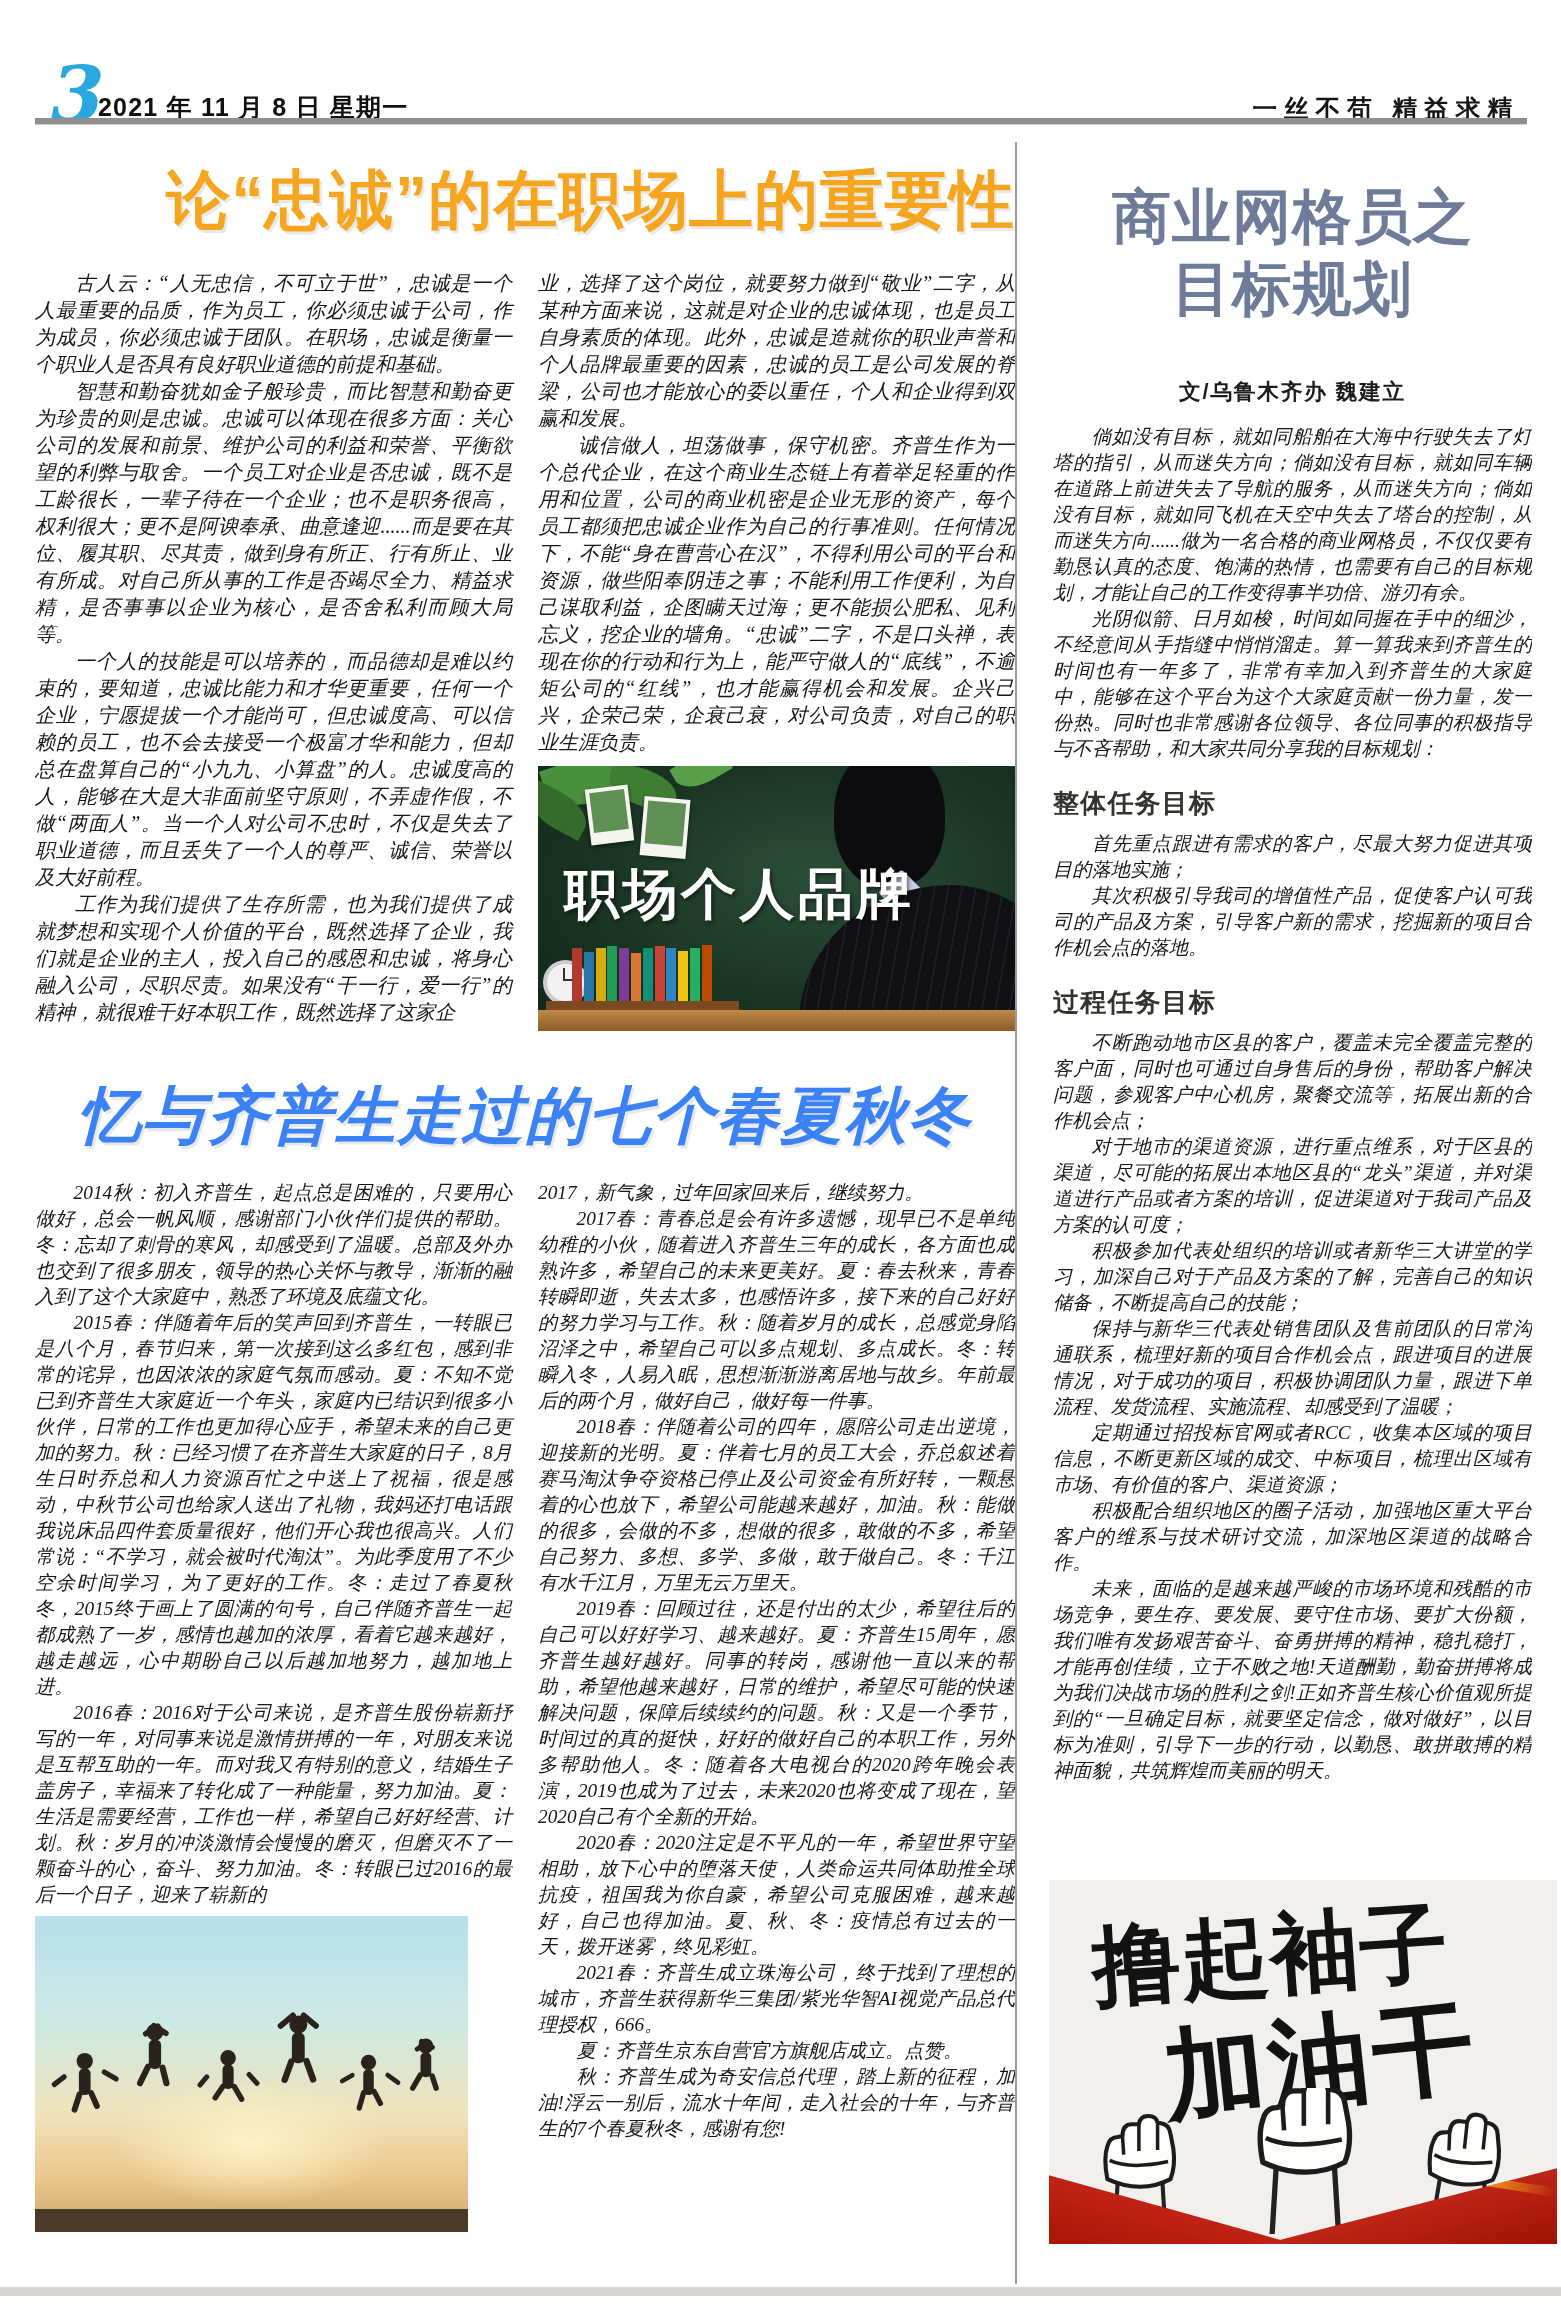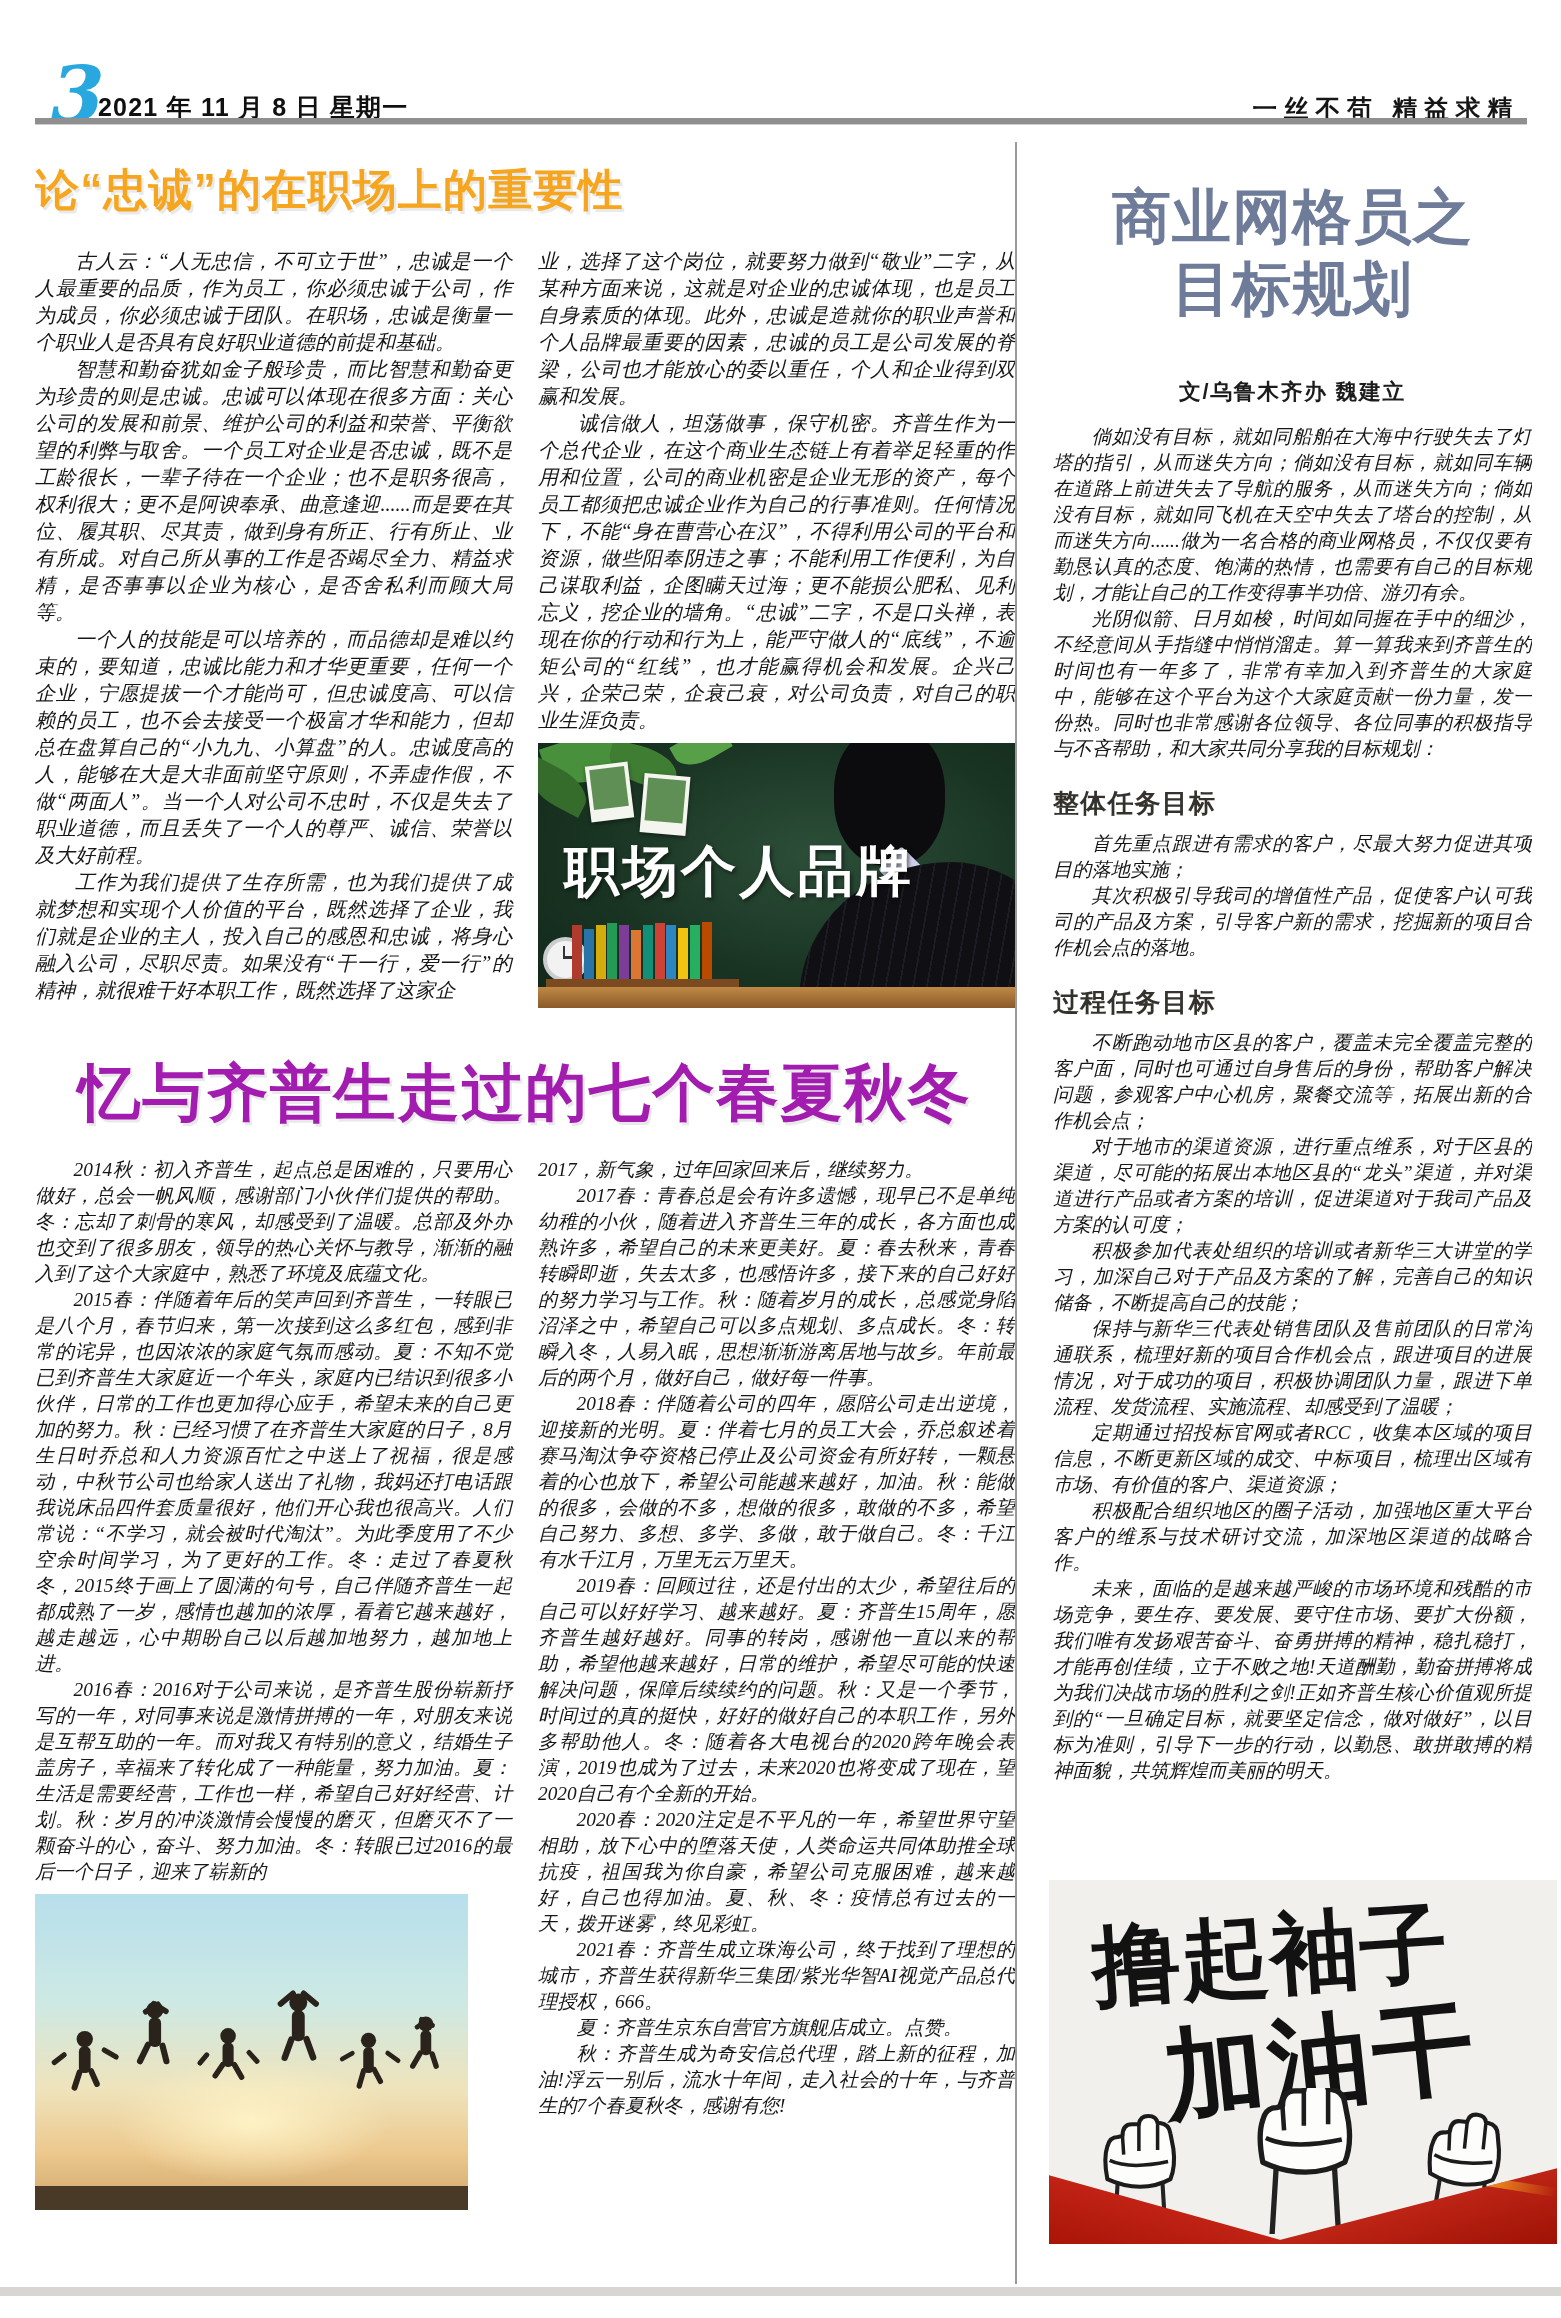--- a/index.html
+++ b/index.html
@@ -26,22 +26,22 @@
 
   
   .para{font-size:20px;line-height:27px;text-align:justify;text-indent:2em;margin:0;font-style:italic;}
   .zone-right .para{font-size:19.3px;line-height:26px;}
   .a3cols .para{font-size:19.3px;line-height:26px;}
   .noindent{text-indent:0;}
   .cols{display:flex;gap:26px;}
   .col{flex:1;min-width:0;}
 
   
-  .a1-title{margin:24.6px 0 34px;text-align:left;font-family:"Liberation Sans",sans-serif;
-          font-weight:900;font-size:44px;line-height:1.12;color:#f6a51f;letter-spacing:1.2px;
+  .a1-title{margin:24.6px 0 34px;text-align:right;font-family:"Liberation Sans",sans-serif;
+          font-weight:900;font-size:64px;line-height:1.12;color:#f6a51f;letter-spacing:1.2px;
           text-shadow:2.3px 2.9px 0 rgba(40,40,40,0.10);}
 
   
   .chalkboard{position:relative;margin-top:9.4px;height:265px;overflow:hidden;
           background:radial-gradient(ellipse at 58% 42%, #2c4f39 0%, #1a3423 55%, #10271a 100%);}
   .cb-title{position:absolute;left:26px;top:92px;font-family:"Liberation Sans",sans-serif;
           font-weight:900;font-size:55px;color:#ffffff;letter-spacing:3.5px;
           text-shadow:1.8px 2.3px 4.7px rgba(0,0,0,0.55);}
   .cb-man{position:absolute;right:-17.6px;top:0;width:252px;height:100%;}
   .cb-head{position:absolute;right:88px;top:-17.6px;width:111px;height:140px;border-radius:46%;
@@ -71,22 +71,22 @@
   .book:nth-child(11){background:#27ae60;} .book:nth-child(12){background:#ba4a00;height:57px;}
   .cb-clock{position:absolute;left:4.7px;bottom:26px;width:37px;height:37px;border-radius:50%;
           background:#f2f2f2;border:4.1px solid #caccce;}
   .cb-clock:before{content:"";position:absolute;left:16.4px;top:4.7px;width:2.3px;height:13px;background:#333;}
   .cb-clock:after{content:"";position:absolute;left:16.4px;top:15px;width:9.4px;height:2.3px;background:#333;}
   .cb-desk{position:absolute;left:0;right:0;bottom:0;height:21px;
           background:linear-gradient(#c08947,#8a5a28);}
 
   
   .a3-title{margin:51px 0 30px;text-align:center;font-family:"Liberation Sans",sans-serif;
-          font-weight:900;font-size:62px;line-height:1.1;color:#a21caf;letter-spacing:1.8px;
-          text-shadow:2.3px 2.9px 0 rgba(40,40,40,0.10);}
+          font-weight:900;font-size:62px;line-height:1.1;color:#3b82f6;letter-spacing:1.8px;
+          text-shadow:2.3px 2.9px 0 rgba(40,40,40,0.10);font-style:italic;}
   .jump-photo{position:relative;margin-top:8.2px;width:433px;height:316px;overflow:hidden;
           background:linear-gradient(180deg,#aanone,#fff);}
   .jp-sky{position:absolute;inset:0;
           background:linear-gradient(180deg,#b7dfec 0%,#cde9e4 34%,#efe3bb 62%,#ecc88d 82%,#cda56b 100%);}
   .jp-glow{position:absolute;left:18%;top:52%;width:64%;height:40%;border-radius:50%;
           background:radial-gradient(ellipse,rgba(255,244,200,.95),rgba(255,244,200,0) 70%);}
   .jp-ground{position:absolute;left:0;right:0;bottom:0;height:23.4px;background:#49392а;}
   .jp-ground{background:#493927;}
   .jump-photo svg{position:absolute;inset:0;}
 

